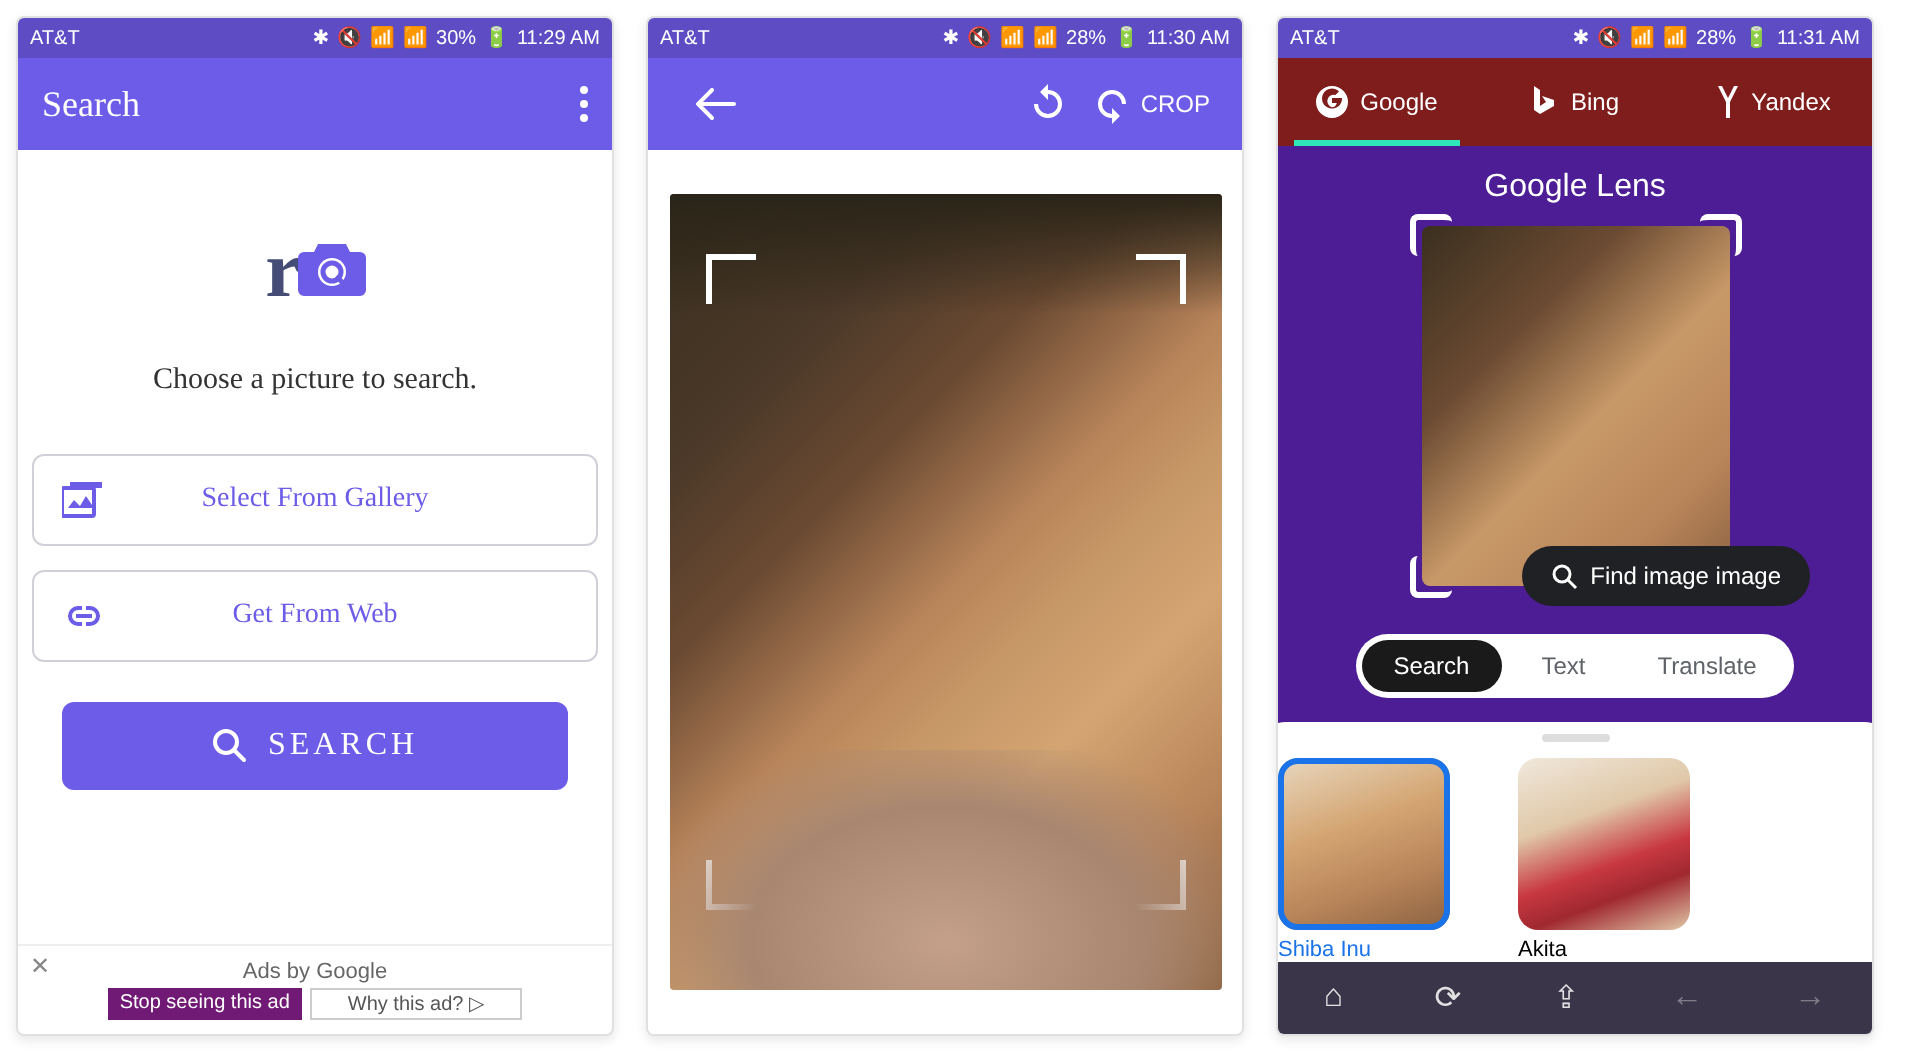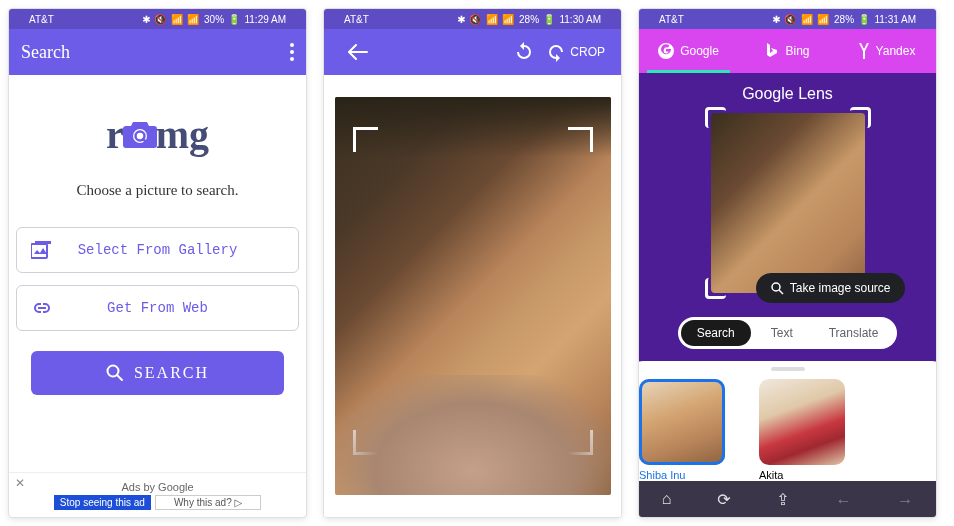--- a/index.html
+++ b/index.html
@@ -1,45 +1,45 @@
 <!DOCTYPE html>
 <html><head>
 <meta charset="utf-8">
 <style>
 body { margin:0; padding:8px; background:#fff; font-family:-apple-system,Helvetica,Arial,sans-serif; display:flex; gap:16px; }
 .phone { width:297px; height:508px; border:1px solid #e0e0e0; border-radius:4px; box-shadow:0 2px 6px rgba(0,0,0,0.1); overflow:hidden; display:flex; flex-direction:column; background:#fff; position:relative; }
-.statusbar { height:20px; background:#5d4cc3; color:#fff; display:flex; align-items:center; padding:0 20px; font-size:10px; justify-content:space-between; }
+.statusbar { height:20px; background:#5d4cc3; color:#fff; display:flex; align-items:center; padding:0 6px; font-size:10px; justify-content:space-between; }
 .status-r { display:flex; gap:4px; align-items:center; }
 .appbar { height:46px; background:#6c5ce7; color:#fff; display:flex; align-items:center; padding:0 12px; }
 .appbar .title { font-family:'Comic Sans MS',cursive; font-size:18px; flex:1; }
 .appbar .ibtn { width:32px; height:32px; display:flex; align-items:center; justify-content:flex-end; cursor:pointer; }
 .p1-body { flex:1; display:flex; flex-direction:column; align-items:center; padding:36px 22px 0; }
 .logo { display:flex; align-items:flex-end; font-family:'Comic Sans MS',cursive; font-size:40px; color:#454c75; font-weight:bold; margin-bottom:24px; }
 .logo svg { margin:0 -2px 8px -2px; }
 .prompt { font-family:'Comic Sans MS',cursive; font-size:15px; color:#333; margin-bottom:28px; }
 .optbtn { width:100%; height:44px; border:1px solid #d0d0d8; border-radius:6px; background:#fff; display:flex; align-items:center; padding:0 14px; margin-bottom:12px; cursor:pointer; }
 .optbtn .oi { width:22px; margin-right:24px; color:#6c5ce7; }
-.optbtn .ol { flex:1; text-align:center; font-family:Liberation Mono, monospace; font-size:14px; color:#6c5ce7; margin-right:46px; }
+.optbtn .ol { flex:1; text-align:center; font-family:Liberation Serif, serif; font-size:14px; color:#6c5ce7; margin-right:46px; }
 .searchbtn { width:100%; height:44px; background:#6c5ce7; border-radius:6px; color:#fff; display:flex; align-items:center; justify-content:center; gap:10px; font-family:'Comic Sans MS',cursive; font-size:16px; letter-spacing:2px; cursor:pointer; margin-top:8px; }
 .adbar { position:absolute; bottom:0; left:0; right:0; height:44px; border-top:1px solid #eee; display:flex; flex-direction:column; align-items:center; justify-content:center; font-size:11px; color:#666; }
 .adbar .r2 { display:flex; gap:4px; margin-top:2px; }
-.adbar .b1 { background:#1d4ed8; color:#fff; padding:2px 6px; font-size:10px; }
+.adbar .b1 { background:#701a75; color:#fff; padding:2px 6px; font-size:10px; }
 .adbar .b2 { border:1px solid #ccc; padding:1px 18px; font-size:10px; color:#555; }
 .adbar .x { position:absolute; left:6px; top:3px; font-size:12px; color:#888; }
 .p2-body { flex:1; background:#fff; display:flex; align-items:center; justify-content:center; padding:4px; }
 .cropbox { position:relative; width:276px; height:398px; background:linear-gradient(135deg,#3a2f1f 0%,#4a3828 20%,#6b4a32 35%,#b8845a 50%,#c89968 60%,#d4a572 70%,#b8845a 85%,#8b6240 100%); border-radius:2px; overflow:hidden; }
 .cropbox::before { content:''; position:absolute; top:0; left:0; right:0; height:60px; background:linear-gradient(180deg,#2a2418 0%,transparent 100%); }
 .cropbox::after { content:''; position:absolute; bottom:0; left:0; right:0; height:120px; background:radial-gradient(ellipse at center 80%,#c4a08a 0%,#a88670 50%,transparent 80%); }
 .cropframe { position:absolute; top:30px; left:18px; right:18px; bottom:40px; }
 .corner { position:absolute; width:22px; height:22px; border:3px solid #fff; }
 .corner.tl { top:0; left:0; border-right:none; border-bottom:none; }
 .corner.tr { top:0; right:0; border-left:none; border-bottom:none; }
 .corner.bl { bottom:0; left:0; border-right:none; border-top:none; }
 .corner.br { bottom:0; right:0; border-left:none; border-top:none; }
-.p3-tabs { height:44px; background:#d946ef; display:flex; }
+.p3-tabs { height:44px; background:#7f1d1d; display:flex; }
 .tab { flex:1; display:flex; align-items:center; justify-content:center; gap:6px; color:#fff; font-size:12px; cursor:pointer; position:relative; }
 .tab.active::after { content:''; position:absolute; bottom:0; left:8px; right:8px; height:3px; background:#2ee6b8; }
 .p3-body { flex:1; background:#4c1d95; display:flex; flex-direction:column; align-items:center; position:relative; overflow:hidden; }
 .lens-title { color:#fff; font-size:16px; margin:12px 0 10px; font-weight:500; }
 .preview { position:relative; width:154px; height:200px; background:linear-gradient(135deg,#3a2f1f 0%,#6b4a32 30%,#c89968 55%,#b8845a 80%,#8b6240 100%); border-radius:4px; }
 .pcorner { position:absolute; width:18px; height:18px; border:3px solid #fff; border-radius:4px; }
 .pcorner.tl { top:-6px; left:-6px; border-right:none; border-bottom:none; }
 .pcorner.tr { top:-6px; right:-6px; border-left:none; border-bottom:none; }
 .pcorner.bl { bottom:-6px; left:-6px; border-right:none; border-top:none; }
 .pcorner.br { bottom:-6px; right:-6px; border-left:none; border-top:none; }
@@ -88,21 +88,20 @@
   </div>
   <div class="p1-body">
     <div class="logo">
       <span>r</span>
       <svg width="36" height="30" viewBox="0 0 36 30">
           <path fill="#6c5ce7" d="M4 6h5l2-4h14l2 4h5a3 3 0 013 3v16a3 3 0 01-3 3H4a3 3 0 01-3-3V9a3 3 0 013-3z"></path>
           <circle cx="18" cy="16" r="7" fill="#fff"></circle>
           <circle cx="18" cy="16" r="4.5" fill="none" stroke="#6c5ce7" stroke-width="2.5"></circle>
           <line x1="21" y1="19" x2="25" y2="23" stroke="#6c5ce7" stroke-width="2.5" stroke-linecap="round"></line>
         </svg>
-      <span>mg</span>
     </div>
     <div class="prompt">Choose a picture to search.</div>
     <div class="optbtn">
       <span class="oi">
           <svg width="20" height="18" viewBox="0 0 20 18">
             <rect x="0" y="3" width="16" height="14" rx="1" fill="none" stroke="#6c5ce7" stroke-width="2"></rect>
             <rect x="4" y="0" width="16" height="3" fill="#6c5ce7"></rect>
             <path d="M3 13l3-4 3 3 3-5 4 6z" fill="#6c5ce7"></path>
           </svg>
         </span>
@@ -218,21 +217,21 @@
     <div class="preview">
       <div class="pcorner tl"></div>
       <div class="pcorner tr"></div>
       <div class="pcorner bl"></div>
       <div class="pcorner br"></div>
       <div class="fis">
         <svg width="14" height="14" viewBox="0 0 14 14">
             <circle cx="6" cy="6" r="4" fill="none" stroke="#fff" stroke-width="1.5"></circle>
             <line x1="9" y1="9" x2="13" y2="13" stroke="#fff" stroke-width="1.5"></line>
           </svg>
-        <span>Take image source</span>
+        <span>Find image image</span>
       </div>
     </div>
     <div class="segwrap">
       <div class="seg active">Search</div>
       <div class="seg">Text</div>
       <div class="seg">Translate</div>
     </div>
     <div class="results">
       <div class="card sel">
         <div class="img"></div>

